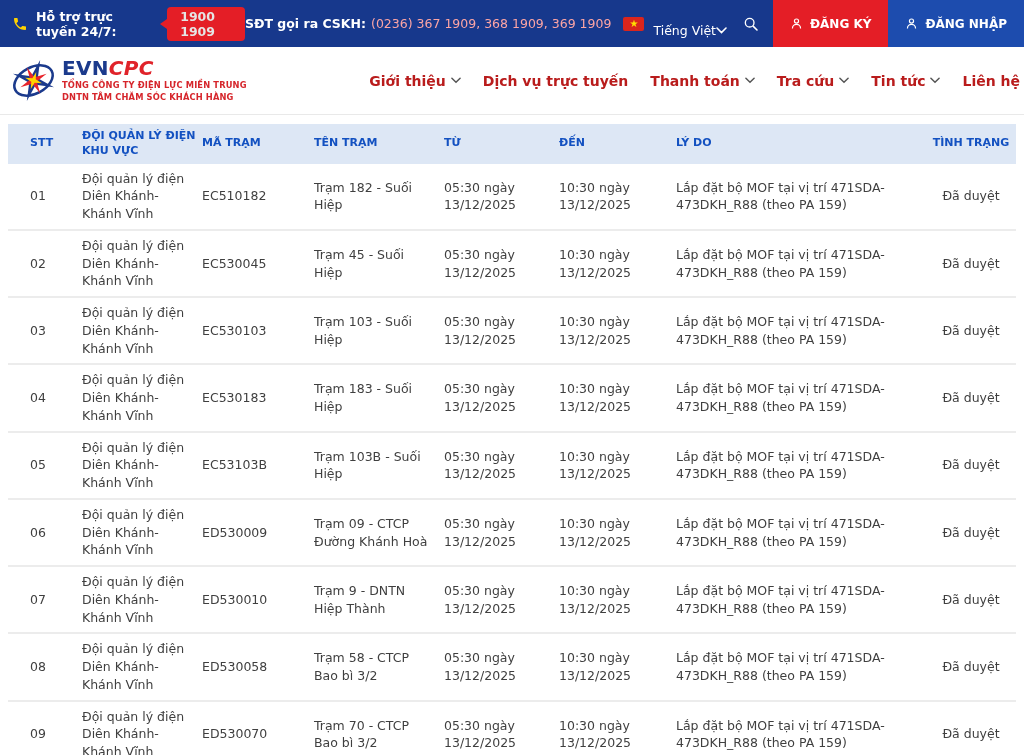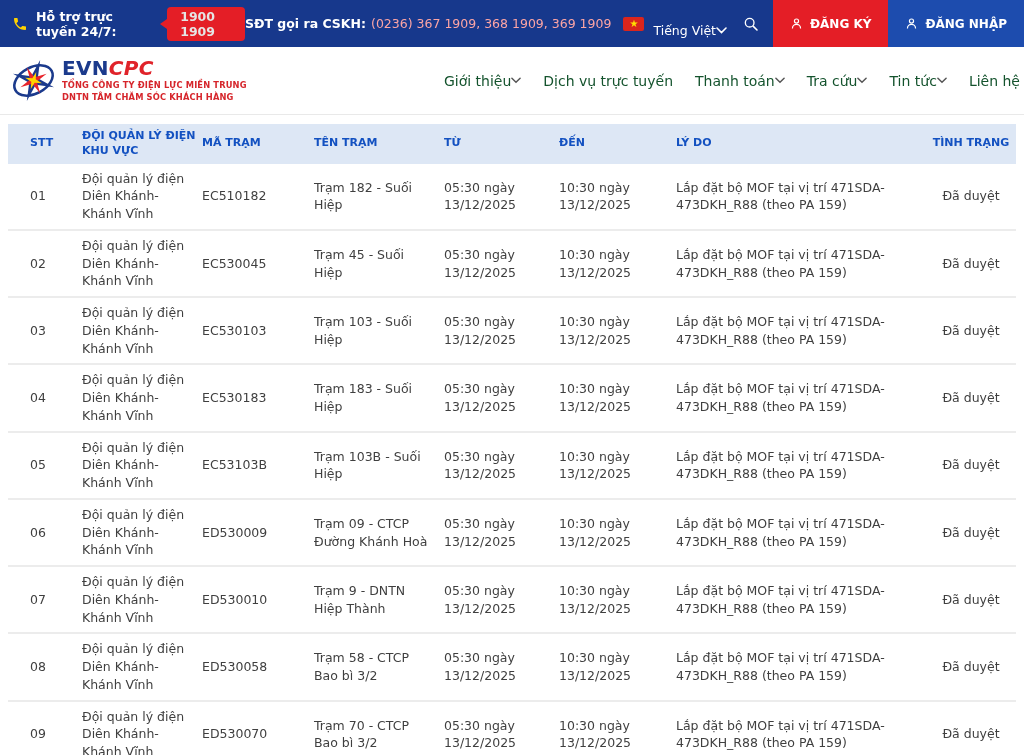--- a/index.html
+++ b/index.html
@@ -30,22 +30,22 @@
 
   
   .header { height:68px; background:#fff; display:flex; align-items:center;
     padding:0 0 0 10px; border-bottom:1px solid #e9e9e9; }
   .brand { display:flex; align-items:flex-start; gap:5px; cursor:pointer; }
   .brand-name { font-size:20px; font-weight:bold; line-height:1.1; letter-spacing:.3px; }
   .brand-evn { color:#1b3a8c; }
   .brand-cpc { color:#e0232a; font-style:italic; }
   .company-line { color:#d6252b; font-size:8.3px; font-weight:bold; line-height:1.5; letter-spacing:.15px; }
   .nav { margin-left:auto; display:flex; align-items:center; gap:22px; padding-right:4px; }
-  .nav-item { display:flex; align-items:center; font-size:14px; font-weight:normal;
-    color:#14532d; cursor:pointer; white-space:nowrap; text-decoration:none; }
+  .nav-item { display:flex; align-items:center; gap:5px; font-size:14px; font-weight:bold;
+    color:#b91c1c; cursor:pointer; white-space:nowrap; text-decoration:none; }
 
   
   .table-wrap { margin:9px 8px 0 8px; }
   .grid-cols { display:grid;
     grid-template-columns:52px 120px 112px 130px 115px 117px 250px 1fr;
     padding-left:22px; }
   .thead { background:#dde7f5; min-height:37px; align-items:center; }
   .hc { font-size:11px; font-weight:bold; color:#1351c1; text-transform:uppercase;
     line-height:1.35; padding:5px 4px 5px 0; }
   .hc.center { text-align:center; padding-right:0; }

